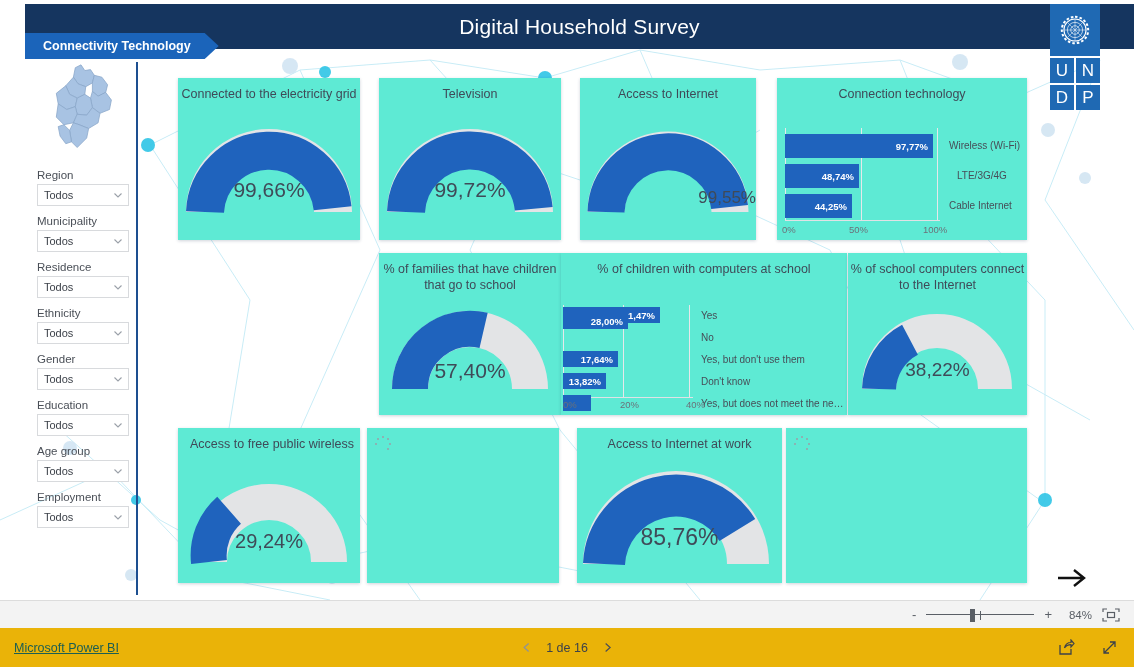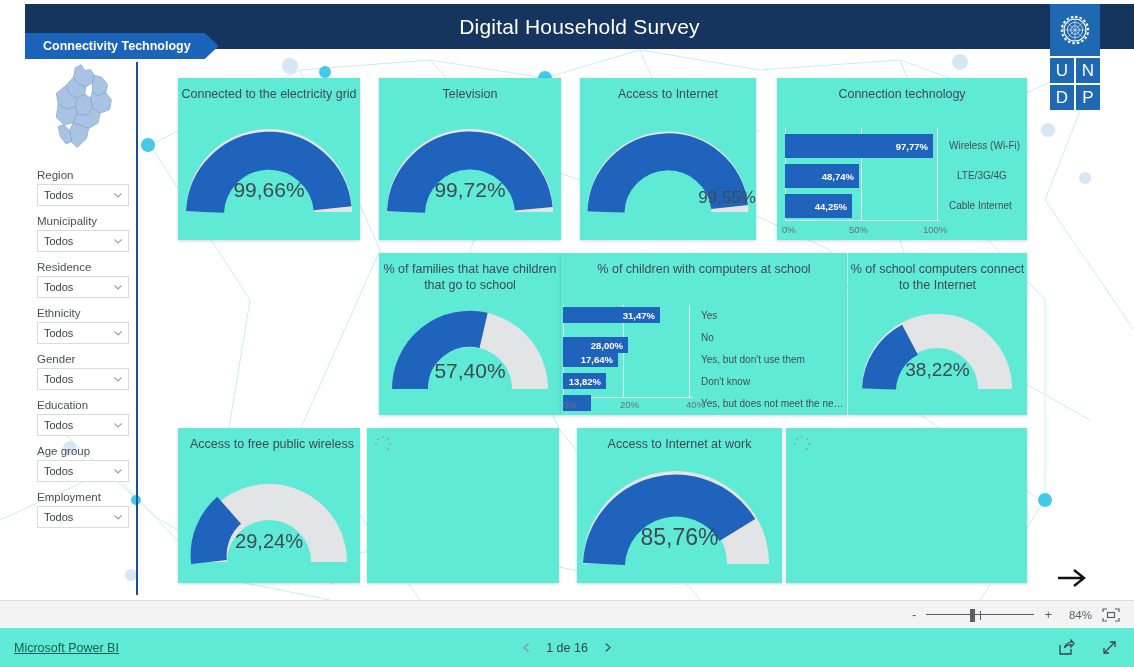--- a/index.html
+++ b/index.html
@@ -154,21 +154,21 @@
   #zoom-minus, #zoom-plus { color: #5a5f66; font-size: 13px; }
   #zoom-slider { position: relative; width: 108px; height: 14px; }
   #zoom-slider .track { position: absolute; left: 0; top: 6px; width: 108px; height: 1.5px; background: #5a5f66; }
   #zoom-slider .thumb { position: absolute; left: 44px; top: 1px; width: 5px; height: 13px; background: #5a5f66; }
   #zoom-slider .tick { position: absolute; left: 54px; top: 3px; width: 1px; height: 9px; background: #5a5f66; }
   #zoom-percent { color: #5a5f66; font-size: 11.5px; min-width: 30px; text-align: right; }
   #fit-icon { width: 18px; height: 14px; }
 
   #footer-bar {
     position: absolute; left: 0; top: 628px; width: 1134px; height: 39px;
-    background: #5eead4;
+    background: #eab308;
     display: flex; align-items: center;
   }
   #powerbi-link {
     margin-left: 14px; color: #1b5e52; font-size: 12.5px;
     text-decoration: underline; cursor: pointer;
   }
   #pager {
     position: absolute; left: 50%; transform: translateX(-50%);
     display: flex; align-items: center; gap: 14px;
     color: #3d4249; font-size: 12.5px;
@@ -425,21 +425,21 @@
       <div class="grid-line" style="left:128px; top:28px; height:92px;"></div>
       <div class="axis-base" style="left:2px; top:120px; width:130px;"></div>
 
       <div class="bar-row" style="left:2px; top:30px; width:97px; height:16px;">
         <div class="bar-fill" style="width:100%;">
           <span class="bar-dlabel">31,47%</span>
         </div>
       </div>
       <div class="cat-label" style="left:140px; top:33px; width:142px;">Yes</div>
 
-      <div class="bar-row" style="left:2px; top:60px; width:65px; height:16px;">
+      <div class="bar-row" style="left:2px; top:36px; width:65px; height:16px;">
         <div class="bar-fill" style="width:100%;">
           <span class="bar-dlabel">28,00%</span>
         </div>
       </div>
       <div class="cat-label" style="left:140px; top:55px; width:142px;">No</div>
 
       <div class="bar-row" style="left:2px; top:74px; width:55px; height:16px;">
         <div class="bar-fill" style="width:100%;">
           <span class="bar-dlabel">17,64%</span>
         </div>

